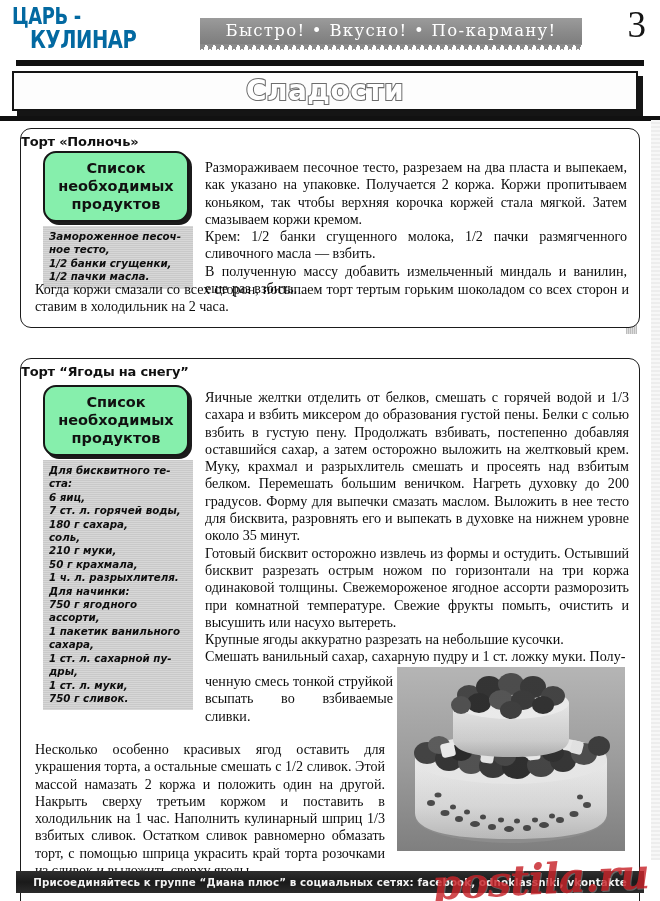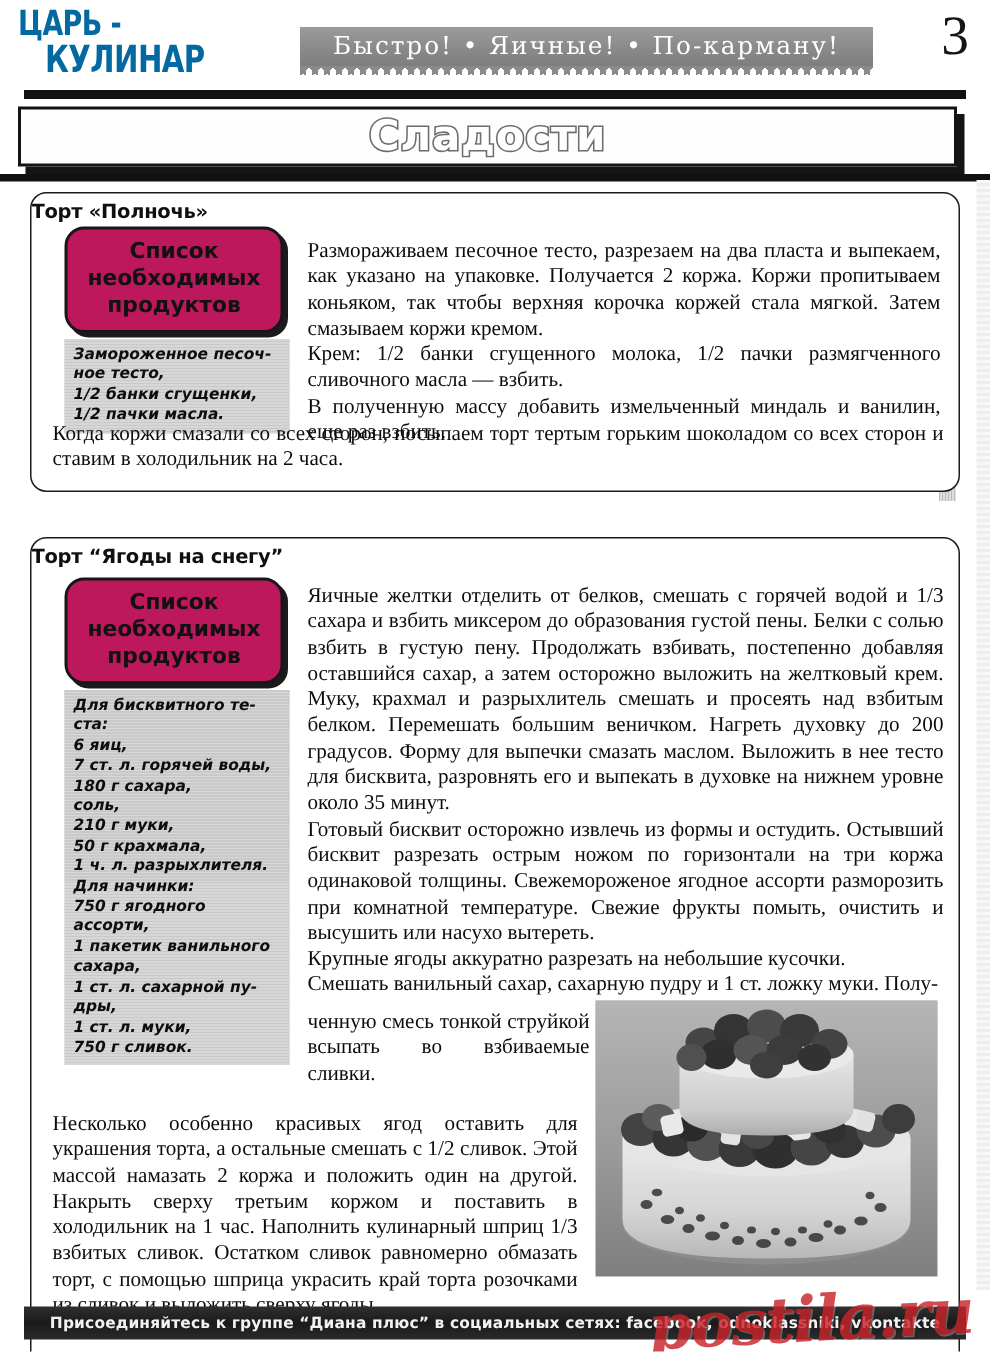--- a/index.html
+++ b/index.html
@@ -156,21 +156,21 @@
     margin: 0;
     padding: 5px 0 2px 0;
     letter-spacing: -0.2px;
   }
 
   
   .prod-box {
     box-sizing: border-box;
     border: 2px solid #171717;
     border-radius: 13px;
-    background: #be185d;
+    background: #86efac;
     width: 146px;
     text-align: center;
     font-family: "DejaVu Sans", sans-serif;
     font-weight: bold;
     font-size: 14.5px;
     line-height: 18px;
     color: #111;
     padding: 6px 4px 7px 4px;
     box-shadow: 3px 3px 0 0 #1b1b1b;
   }
@@ -307,21 +307,21 @@
 <body>
 
 <div class="masthead">
 
   <div class="logo">
     <span class="logo-line1">ЦАРЬ -</span>
     <span class="logo-line2">КУЛИНАР</span>
   </div>
 
   <div class="tagline-wrap">
-    <div class="tagline">Быстро!  •  Яичные!  •  По-карману!</div>
+    <div class="tagline">Быстро!  •  Вкусно!  •  По-карману!</div>
     <div class="zigzag"></div>
   </div>
 
   <div class="page-number">3</div>
   <div class="rule-thick"></div>
 </div>
 
 <div class="section-banner">
   <div class="title">Сладости</div>
 </div>

